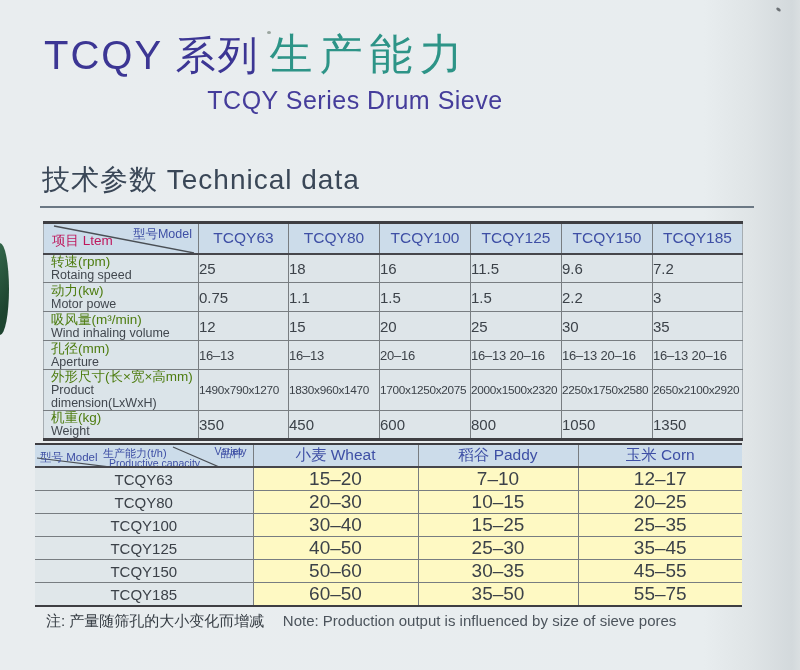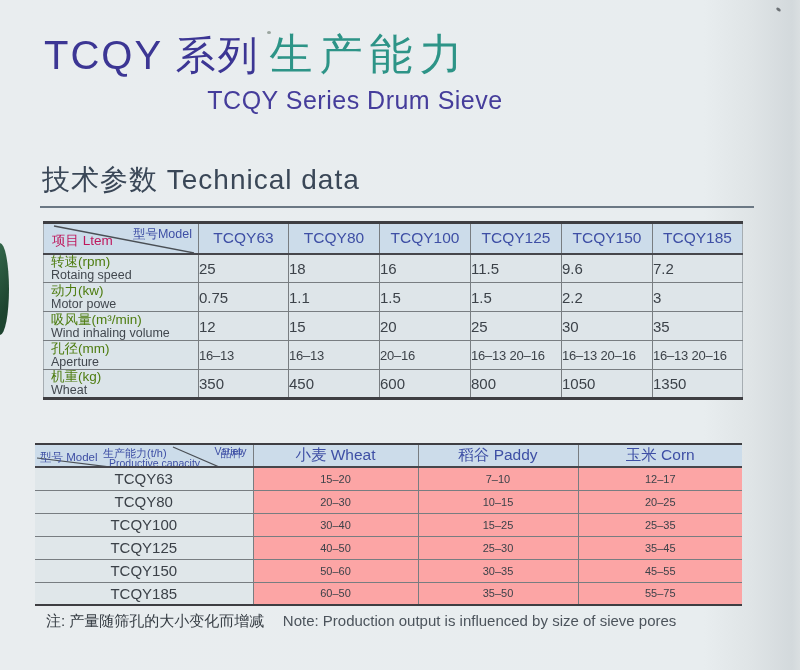--- a/index.html
+++ b/index.html
@@ -79,21 +79,21 @@
   .cap-table tr.data { height:23px; }
   .cap-hdr { color:#3e4fa5; font-size:15.5px; text-align:center; vertical-align:middle; }
   .corner2 { position:relative; background:#ccdcea; }
   .corner2 svg { position:absolute; left:0; top:0; }
   .corner2 .c-zh  { position:absolute; left:68px; top:1px;  font-size:11px; color:#3e4fa5; }
   .corner2 .c-en  { position:absolute; left:74px; top:12px; font-size:10.5px; color:#3e4fa5; }
   .corner2 .v-zh  { position:absolute; right:10px; top:1px; font-size:11px; color:#3e4fa5; }
   .corner2 .v-en  { position:absolute; right:6px; top:0; font-size:10.5px; color:#3e4fa5; }
   .corner2 .m-bl  { position:absolute; left:5px; bottom:1px; font-size:11.5px; color:#3e4fa5; }
   .cap-model { background:#e0e7ea; font-size:15px; color:#3b4148; text-align:center; vertical-align:middle; }
-  .cap-val { background:#fca5a5; font-size:11px; color:#3c4249; text-align:center; vertical-align:middle; }
+  .cap-val { background:#fef9c3; font-size:19px; color:#3c4249; text-align:center; vertical-align:middle; }
 
   
   .footnote { position:absolute; left:46px; top:612px; white-space:nowrap; }
   .footnote .zh { font-size:15px; color:#343b42; font-weight:500; }
   .footnote .en { font-size:15px; color:#4c545c; margin-left:14px; }
 </style>
 </head>
 <body>
 
 <div class="green-sliver"></div>
@@ -177,22 +177,34 @@
     </td>
     <td class="spec-val small">16–13</td>
     <td class="spec-val small">16–13</td>
     <td class="spec-val small">20–16</td>
     <td class="spec-val small">16–13 20–16</td>
     <td class="spec-val small">16–13 20–16</td>
     <td class="spec-val small">16–13 20–16</td>
   </tr>
   <tr class="data">
     <td class="spec-label">
+      <div class="zh">外形尺寸(长×宽×高mm)</div>
+      <div class="en">Product dimension(LxWxH)</div>
+    </td>
+    <td class="spec-val xsmall">1490x790x1270</td>
+    <td class="spec-val xsmall">1830x960x1470</td>
+    <td class="spec-val xsmall">1700x1250x2075</td>
+    <td class="spec-val xsmall">2000x1500x2320</td>
+    <td class="spec-val xsmall">2250x1750x2580</td>
+    <td class="spec-val xsmall">2650x2100x2920</td>
+  </tr>
+  <tr class="data">
+    <td class="spec-label">
       <div class="zh">机重(kg)</div>
-      <div class="en">Wheat</div>
+      <div class="en">Weight</div>
     </td>
     <td class="spec-val">350</td>
     <td class="spec-val">450</td>
     <td class="spec-val">600</td>
     <td class="spec-val">800</td>
     <td class="spec-val">1050</td>
     <td class="spec-val">1350</td>
   </tr>
 </tbody>
   </table>

